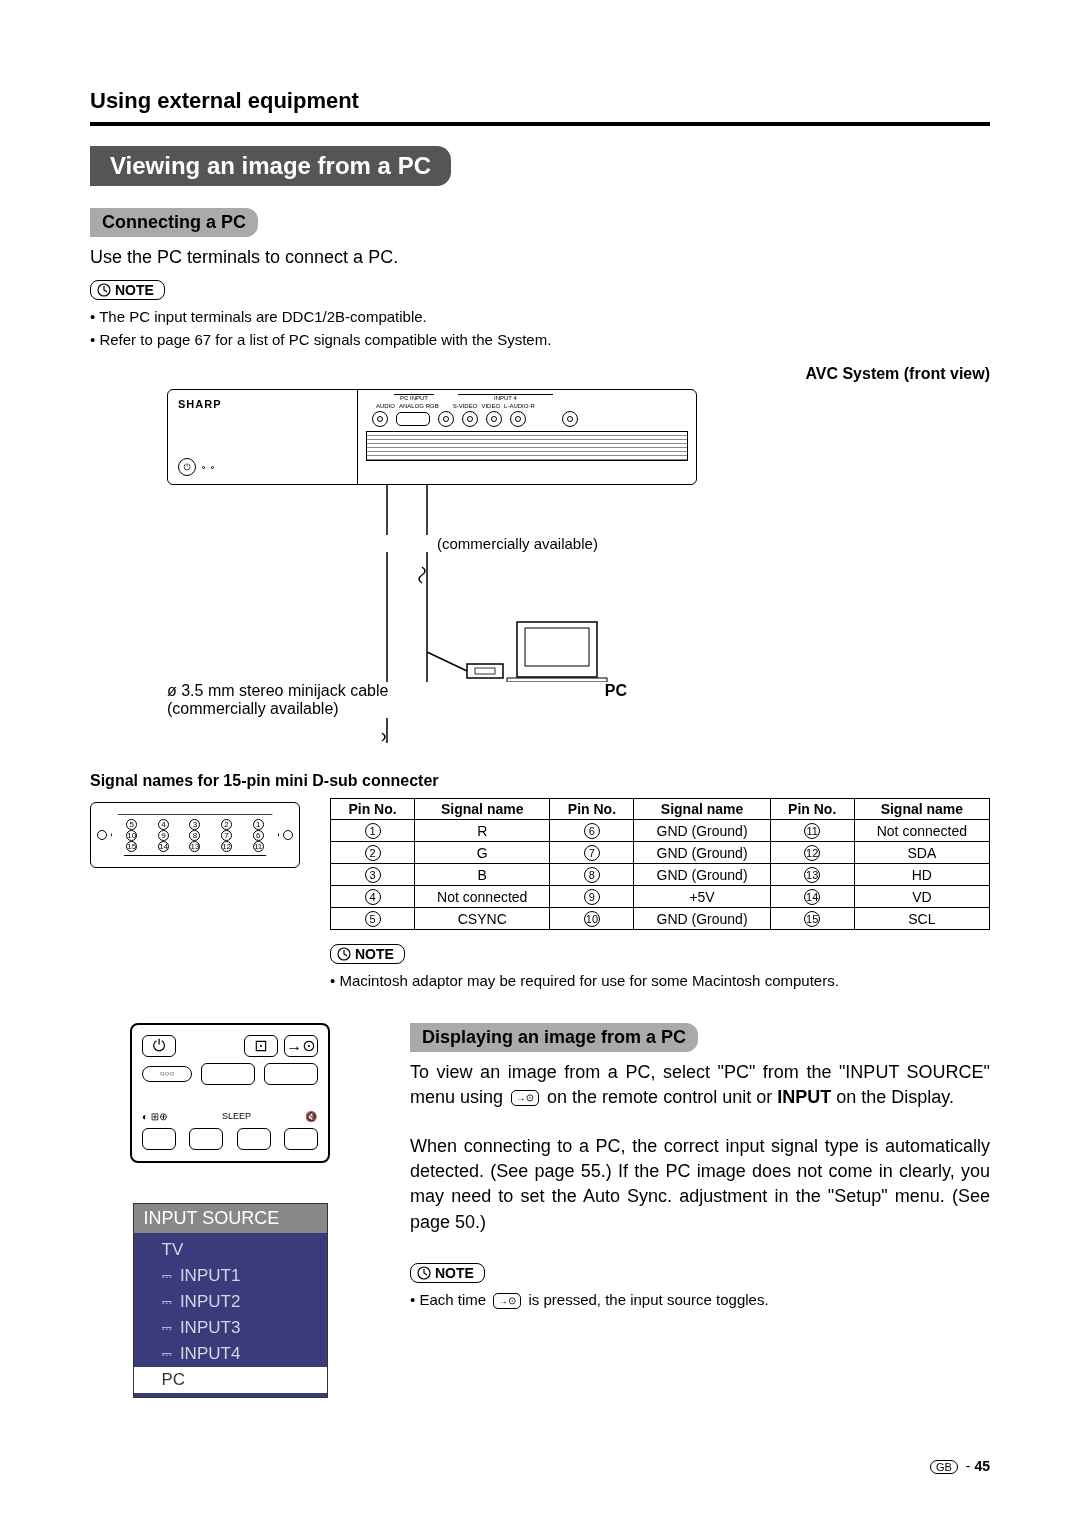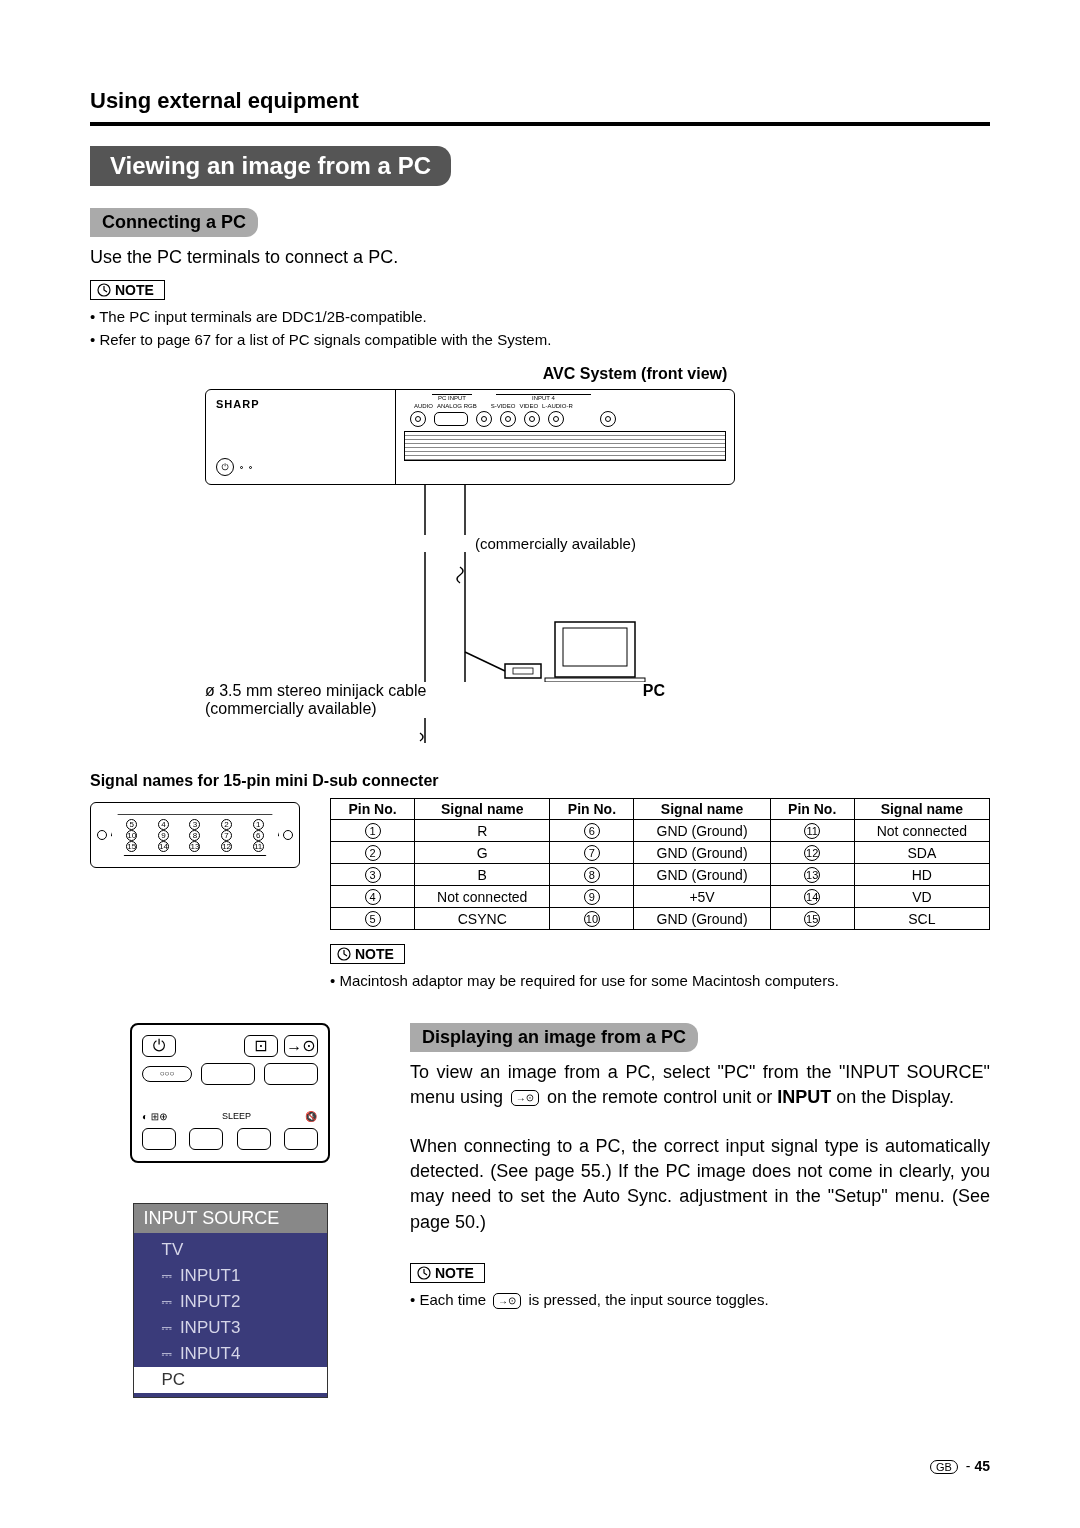--- a/index.html
+++ b/index.html
@@ -35,40 +35,40 @@
       padding: 4px 12px;
       display: inline-block;
       border-radius: 0 12px 12px 0;
       margin-bottom: 8px;
     }
     .body-text { font-size: 18px; line-height: 1.4; margin-bottom: 6px; }
     .note-pill {
       display: inline-flex;
       align-items: center;
       border: 1.5px solid #000;
-      border-radius: 0;
+      border-radius: 8px;
       padding: 1px 10px 1px 6px;
       font-weight: bold;
       font-size: 14px;
       margin-top: 4px;
       margin-bottom: 6px;
     }
     .note-pill svg { margin-right: 4px; }
     .bullet-list { list-style: none; font-size: 15px; line-height: 1.5; }
     .bullet-list li::before { content: "• "; }
     .diagram-caption {
       font-weight: bold;
       font-size: 16px;
-      text-align: center;
+      text-align: right;
       margin-left: 190px;
       margin-top: 14px;
       margin-bottom: 6px;
     }
     .avc-diagram {
-      margin-left: 115px;
+      margin-left: 77px;
       margin-bottom: 20px;
     }
     .avc-box {
       width: 530px;
       height: 96px;
       border: 1.5px solid #000;
       border-radius: 6px;
       position: relative;
       background: #fff;
     }

